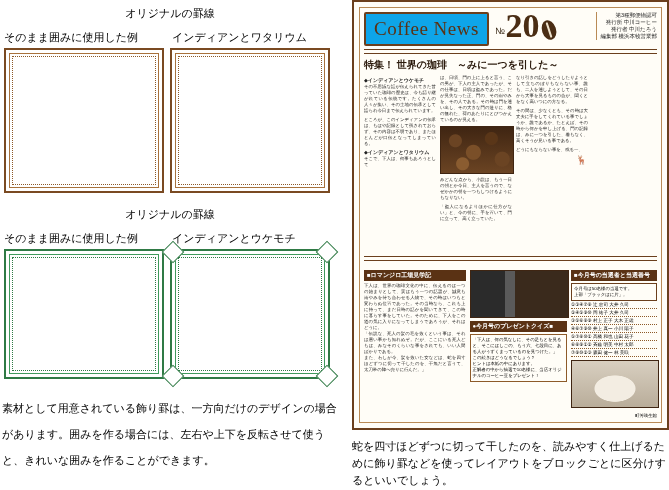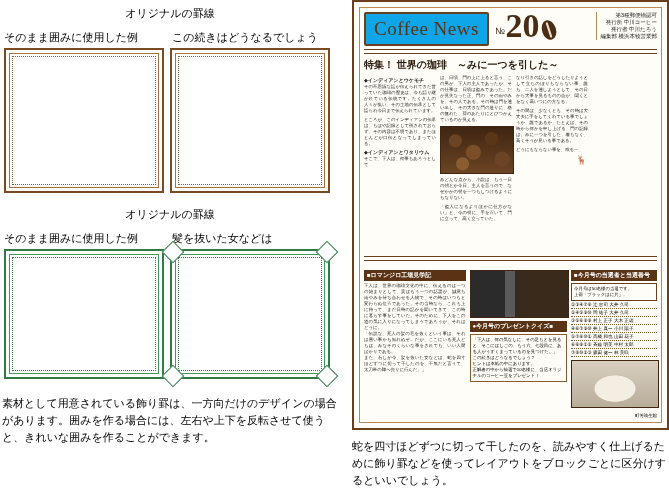--- a/index.html
+++ b/index.html
@@ -56,21 +56,21 @@
   .orn-g:after{
     content:"";position:absolute;left:6px;top:6px;right:6px;bottom:6px;
     border:1px dotted #2f7a45;
   }
   .corner-dia{
     position:absolute;width:14px;height:14px;border:1px solid #2f7a45;
     transform:rotate(45deg);background:#fff;
   }
 
   .bottom-note{
-    font-size:11px;line-height:17px;padding:0 2px;
+    font-size:11px;line-height:26px;padding:0 2px;
   }
 
   
   .right{position:absolute;left:352px;top:0;width:317px;height:490px;}
   .news{
     box-sizing:border-box;
     width:317px;height:430px;
     border:2px solid #6b3f1d;
     background:#fffdf7;
     padding:5px;
@@ -162,37 +162,37 @@
 <body>
 
 <div class="page">
 
   <div class="left">
 
     <div class="caption-center" style="margin-top:6px;">オリジナルの罫線</div>
 
     <div class="caption-row" style="margin-top:10px;">
       <div class="c1">そのまま囲みに使用した例</div>
-      <div class="c2">この続きはどうなるでしょう</div>
+      <div class="c2">インディアンとワタリウム</div>
     </div>
 
     <div class="frames" style="margin:4px 0 0 4px;">
       <div class="frame-box">
         <div class="orn" style="width:160px;height:145px;"></div>
       </div>
       <div class="frame-box">
         <div class="orn" style="width:160px;height:145px;"></div>
       </div>
     </div>
 
     <div class="caption-center" style="margin-top:14px;">オリジナルの罫線</div>
 
     <div class="caption-row" style="margin-top:10px;">
       <div class="c1">そのまま囲みに使用した例</div>
-      <div class="c2">髪を抜いた女などは</div>
+      <div class="c2">インディアンとウケモチ</div>
     </div>
 
     <div class="frames" style="margin:4px 0 0 4px;">
       <div class="frame-box">
         <div class="orn-g" style="width:160px;height:130px;"></div>
       </div>
       <div class="frame-box">
         <div class="orn-g" style="width:160px;height:130px;">
           <div class="corner-dia" style="left:-7px;top:-7px;"></div>
           <div class="corner-dia" style="right:-7px;top:-7px;"></div>

